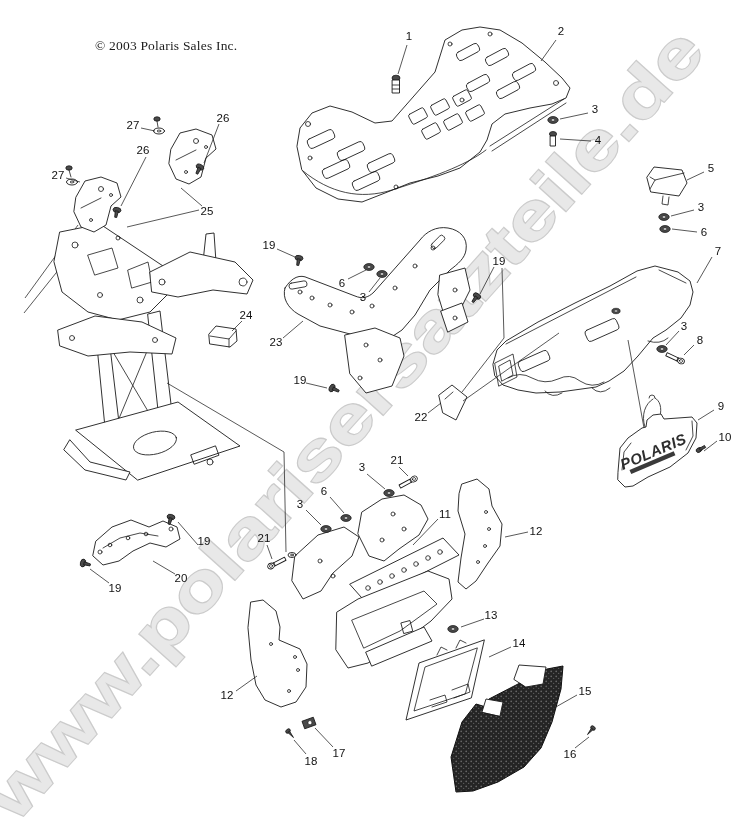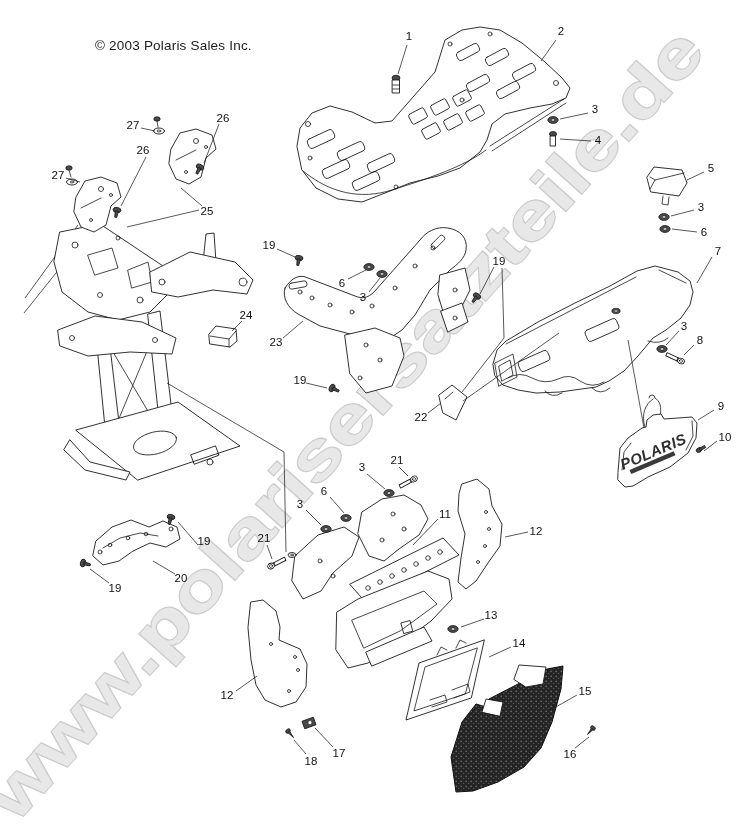--- a/index.html
+++ b/index.html
@@ -1,19 +1,19 @@
 <!DOCTYPE html>
 <html><head>
 <meta charset="utf-8">
 <style>
   html,body{margin:0;padding:0;background:#ffffff;}
   .stage{position:relative;width:744px;height:832px;background:#ffffff;overflow:hidden;
          font-family:"Liberation Sans", sans-serif;}
   .copyright{position:absolute;left:95px;top:38px;font-size:13.5px;color:#1c1c1c;
-             letter-spacing:0.2px;}
+             letter-spacing:0.2px;font-family:Liberation Serif, serif;}
   svg{position:absolute;left:0;top:0;}
   .wm{font-family:"Liberation Sans", sans-serif;font-weight:bold;font-size:66px;
       stroke:#c9c9c9;stroke-width:2.2px;paint-order:stroke;opacity:0.95;}
   .callout{font-family:"Liberation Sans", sans-serif;font-size:11.5px;fill:#111;}
   .ln{stroke:#222;stroke-width:0.75;fill:none;}
   .part{stroke:#1a1a1a;stroke-width:0.9;fill:#ffffff;stroke-linejoin:round;stroke-linecap:round;}
   .det{stroke:#1a1a1a;stroke-width:0.8;fill:none;stroke-linejoin:round;stroke-linecap:round;}
   .dk{stroke:#1a1a1a;stroke-width:0.8;fill:#4a4a4a;}
 </style>
 </head>

